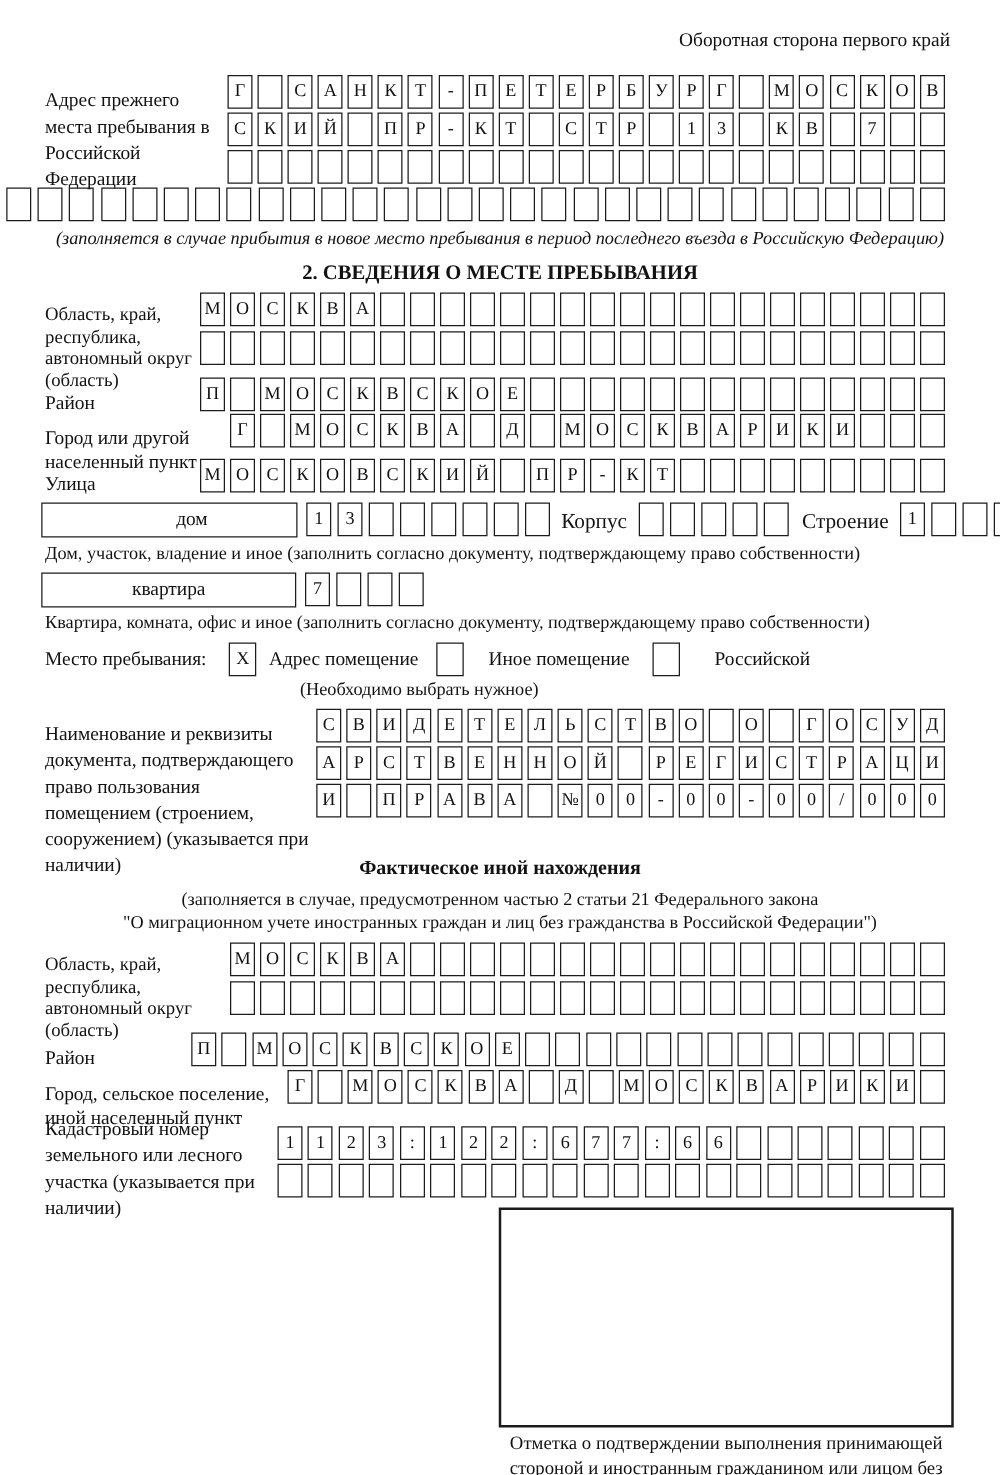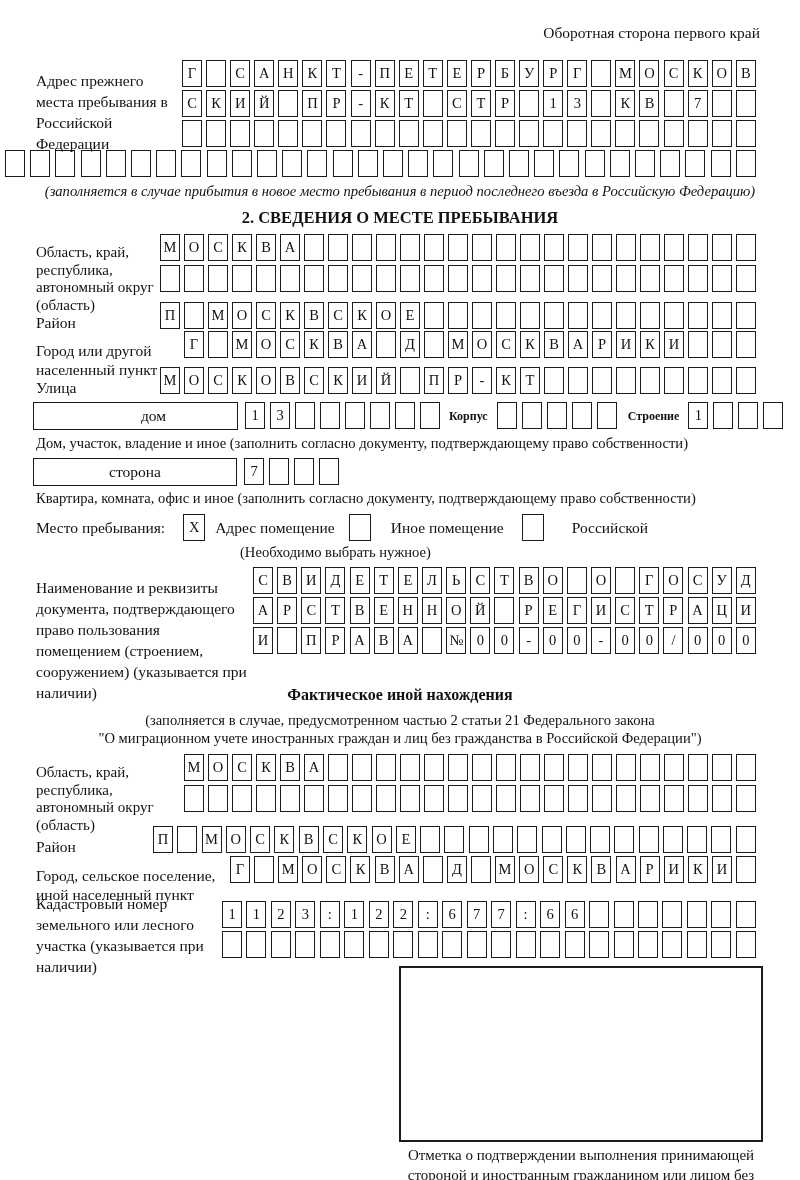--- a/index.html
+++ b/index.html
@@ -14,21 +14,21 @@
   .boxes.inline{justify-content:flex-start;}
   .cell{flex:none;width:18px;height:25px;border:1.5px solid #1c1c1c;box-sizing:content-box;
         display:flex;align-items:center;justify-content:center;
         font-size:14.5px;background:#fff;}
   .inline .cell{margin-right:5px;}
   .caption{font-size:14.6px;line-height:18px;margin-left:36px;}
   .center{text-align:center;margin-left:0;}
   .sec-title{text-align:center;font-weight:bold;font-size:16.5px;}
   .wide-field{border:1.5px solid #1c1c1c;height:26px;display:flex;align-items:center;
               justify-content:center;font-size:15.5px;box-sizing:content-box;flex:none;}
-  .mini-label{font-size:12px;line-height:29px;flex:none;font-weight:bold;}
+  .mini-label{font-size:17px;line-height:29px;flex:none;}
   .stay-row{display:flex;align-items:center;margin-left:36px;font-size:15.5px;}
   .stamp-rect{border:2px solid #1c1c1c;width:360px;height:172px;margin-left:399px;box-sizing:content-box;}
   .stamp-cap{width:368px;margin-left:397px;text-align:center;font-size:15px;line-height:19.5px;}
 </style>
 </head>
 <body>
 
 <div class="sheet">
 
   <div class="hdr-note">Оборотная сторона первого край</div>
@@ -326,21 +326,21 @@
     <div class="boxes inline">
         <span class="cell">1</span>
         <span class="cell"></span>
         <span class="cell"></span>
         <span class="cell"></span>
       </div>
   </div>
   <div class="caption" style="margin-top:3px;">Дом, участок, владение и иное (заполнить согласно документу, подтверждающему право собственности)</div>
 
   <div class="boxes inline" style="margin-left:33px;margin-top:6px;align-items:flex-start;">
-    <div class="wide-field" style="width:202px;margin-right:7px;">сторона</div>
+    <div class="wide-field" style="width:202px;margin-right:7px;">квартира</div>
     <div class="boxes inline">
         <span class="cell">7</span>
         <span class="cell"></span>
         <span class="cell"></span>
         <span class="cell"></span>
       </div>
   </div>
   <div class="caption" style="margin-top:3px;">Квартира, комната, офис и иное (заполнить согласно документу, подтверждающему право собственности)</div>
 
   <div class="stay-row" style="margin-top:7px;">

